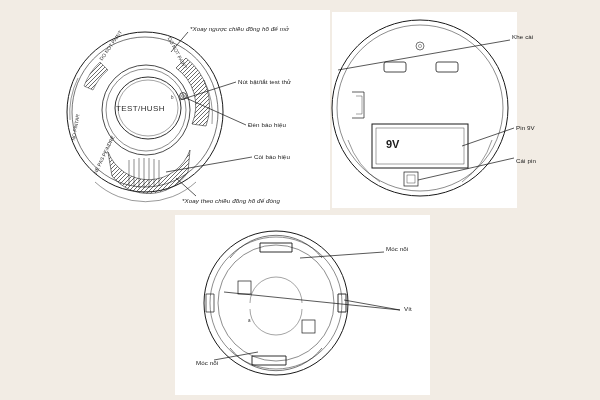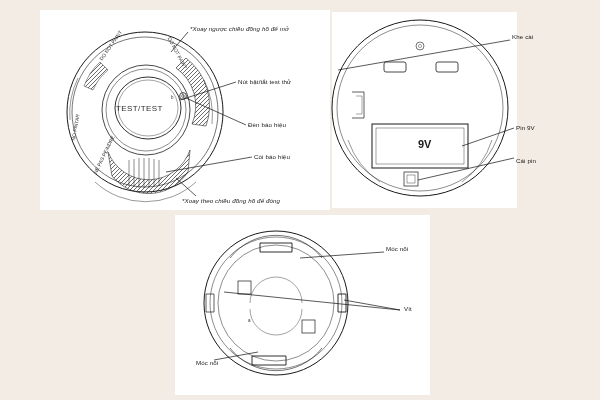--- a/index.html
+++ b/index.html
@@ -44,21 +44,20 @@
     font-size: 8px;
     color: #2b2b2b;
     letter-spacing: 0.4px;
     white-space: nowrap;
   }
   .battlabel {
     position: absolute;
     font-size: 11px;
     font-weight: bold;
     color: #1a1a1a;
-    margin-left: 32px;
   }
   .rot {
     position: absolute;
     font-size: 5px;
     color: #333;
     white-space: nowrap;
     transform-origin: 0 0;
   }
   .tiny {
     position: absolute;
@@ -181,21 +180,21 @@
 
       <g stroke="#111" stroke-width="0.7">
         <line x1="384" y1="252" x2="300" y2="258"></line>
         <line x1="400" y1="310" x2="224" y2="292"></line>
         <line x1="400" y1="310" x2="344" y2="300"></line>
         <line x1="214" y1="360" x2="258" y2="352"></line>
       </g>
     </g>
   </svg>
 
-  <div class="testhush" style="left:116px; top:104px;">TEST/TEST</div>
+  <div class="testhush" style="left:116px; top:104px;">TEST/HUSH</div>
 
   <div class="rot" style="left:98px; top:58px; transform: rotate(-55deg);">DO NOT PAINT</div>
   <div class="rot" style="left:172px; top:36px; transform: rotate(62deg);">DO NOT PAINT</div>
   <div class="rot" style="left:92px; top:172px; transform: rotate(-64deg);">NE PAS PEINDRE</div>
   <div class="rot" style="left:70px; top:140px; transform: rotate(-80deg);">NO PINTAR</div>
 
   <div class="lbl italic" style="left:190px; top:25px;">*Xoay ngược chiều đồng hồ để mở</div>
   <div class="lbl" style="left:238px; top:78px;">Nút bật/tắt test thử</div>
   <div class="lbl" style="left:248px; top:121px;">Đèn báo hiệu</div>
   <div class="lbl" style="left:254px; top:153px;">Còi báo hiệu</div>

